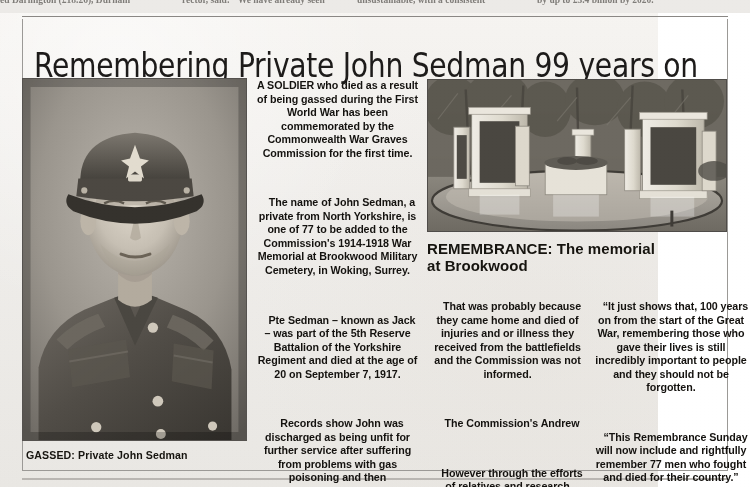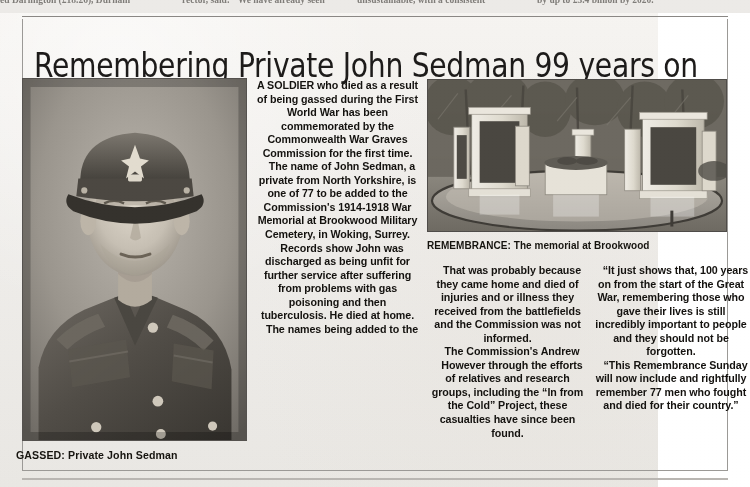--- a/index.html
+++ b/index.html
@@ -102,59 +102,59 @@
     width: 225px; height: 363px;
     border: 1.2px solid #55524f;
     box-sizing: border-box;
     overflow: hidden;
     background: #8e8madd;
   }
   .portrait svg { display: block; width: 100%; height: 100%; }
 
   .caption-gassed {
     position: absolute;
-    left: 16px; top: 449px;
+    left: 26px; top: 449px;
     font-size: 10.6px;
     font-weight: 700;
     color: #16140f;
     letter-spacing: 0.1px;
   }
 
   
   .memorial {
     position: absolute;
     left: 427px; top: 79px;
     width: 300px; height: 153px;
     border: 1.2px solid #4f4c49;
     box-sizing: border-box;
     overflow: hidden;
   }
   .memorial svg { display: block; width: 100%; height: 100%; }
 
   .caption-remembrance {
     position: absolute;
     left: 427px; top: 240px;
-    font-size: 10px;
+    font-size: 15px;
     font-weight: 700;
     color: #16140f;
     letter-spacing: 0.05px;
   }
 
   
   .col {
     position: absolute;
     font-size: 10.7px;
     line-height: 13.55px;
     color: #14120f;
     font-weight: 700;
     letter-spacing: -0.06px;
     text-align: left;
   }
   .col p { margin: 0; text-align: center; }
-  .col p.ind { text-indent: 9px; }
+  .col p.ind { text-indent: 9px; margin-top: 36px; }
 
   .col1 { left: 256px; top: 79px;  width: 163px; }
   .col2 { left: 427px; top: 264px; width: 161px; }
   .col3 { left: 593px; top: 264px; width: 156px; }
 
   
   .grain {
     position: absolute;
     left: 0; top: 0;
     width: 750px; height: 487px;
@@ -364,20 +364,21 @@
 
       <rect x="244" y="132" width="3" height="16" fill="#3f3c37"></rect>
     </svg>
   </div>
 
   <div class="caption-remembrance">REMEMBRANCE: The memorial at Brookwood</div>
 
   <div class="col col1">
     <p>A SOLDIER who died as a result of being gassed during the First World War has been commemorated by the Commonwealth War Graves Commission for the first time.</p>
     <p class="ind">The name of John Sedman, a private from North Yorkshire, is one of 77 to be added to the Commission's 1914-1918 War Memorial at Brookwood Military Cemetery, in Woking, Surrey.</p>
+    <p class="ind">Pte Sedman – known as Jack – was part of the 5th Reserve Battalion of the Yorkshire Regiment and died at the age of 20 on September 7, 1917.</p>
     <p class="ind">Records show John was discharged as being unfit for further service after suffering from problems with gas poisoning and then tuberculosis. He died at home.</p>
     <p class="ind">The names being added to the</p>
   </div>
 
   <div class="col col2">
     <p class="ind">That was probably because they came home and died of injuries and or illness they received from the battlefields and the Commission was not informed.</p>
     <p class="ind">The Commission's Andrew</p>
     <p class="ind">However through the efforts of relatives and research groups, including the “In from the Cold” Project, these casualties have since been found.</p>
   </div>
 

